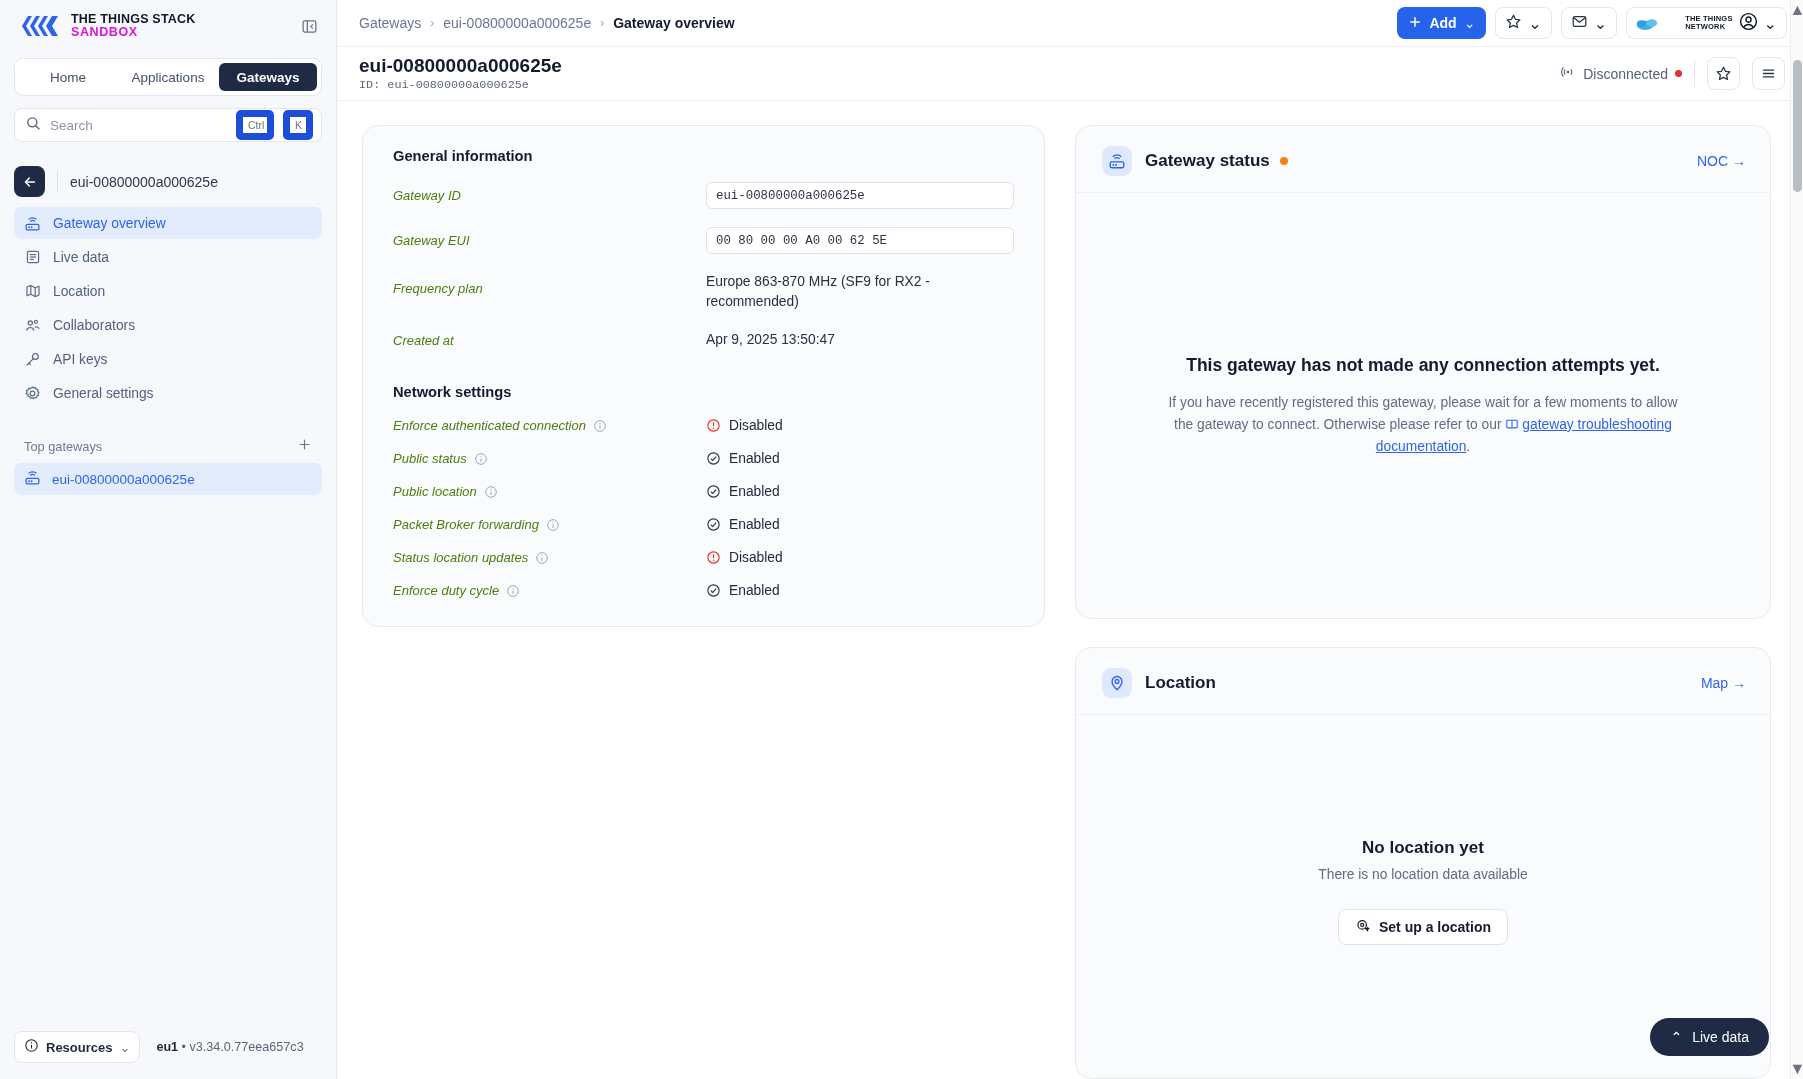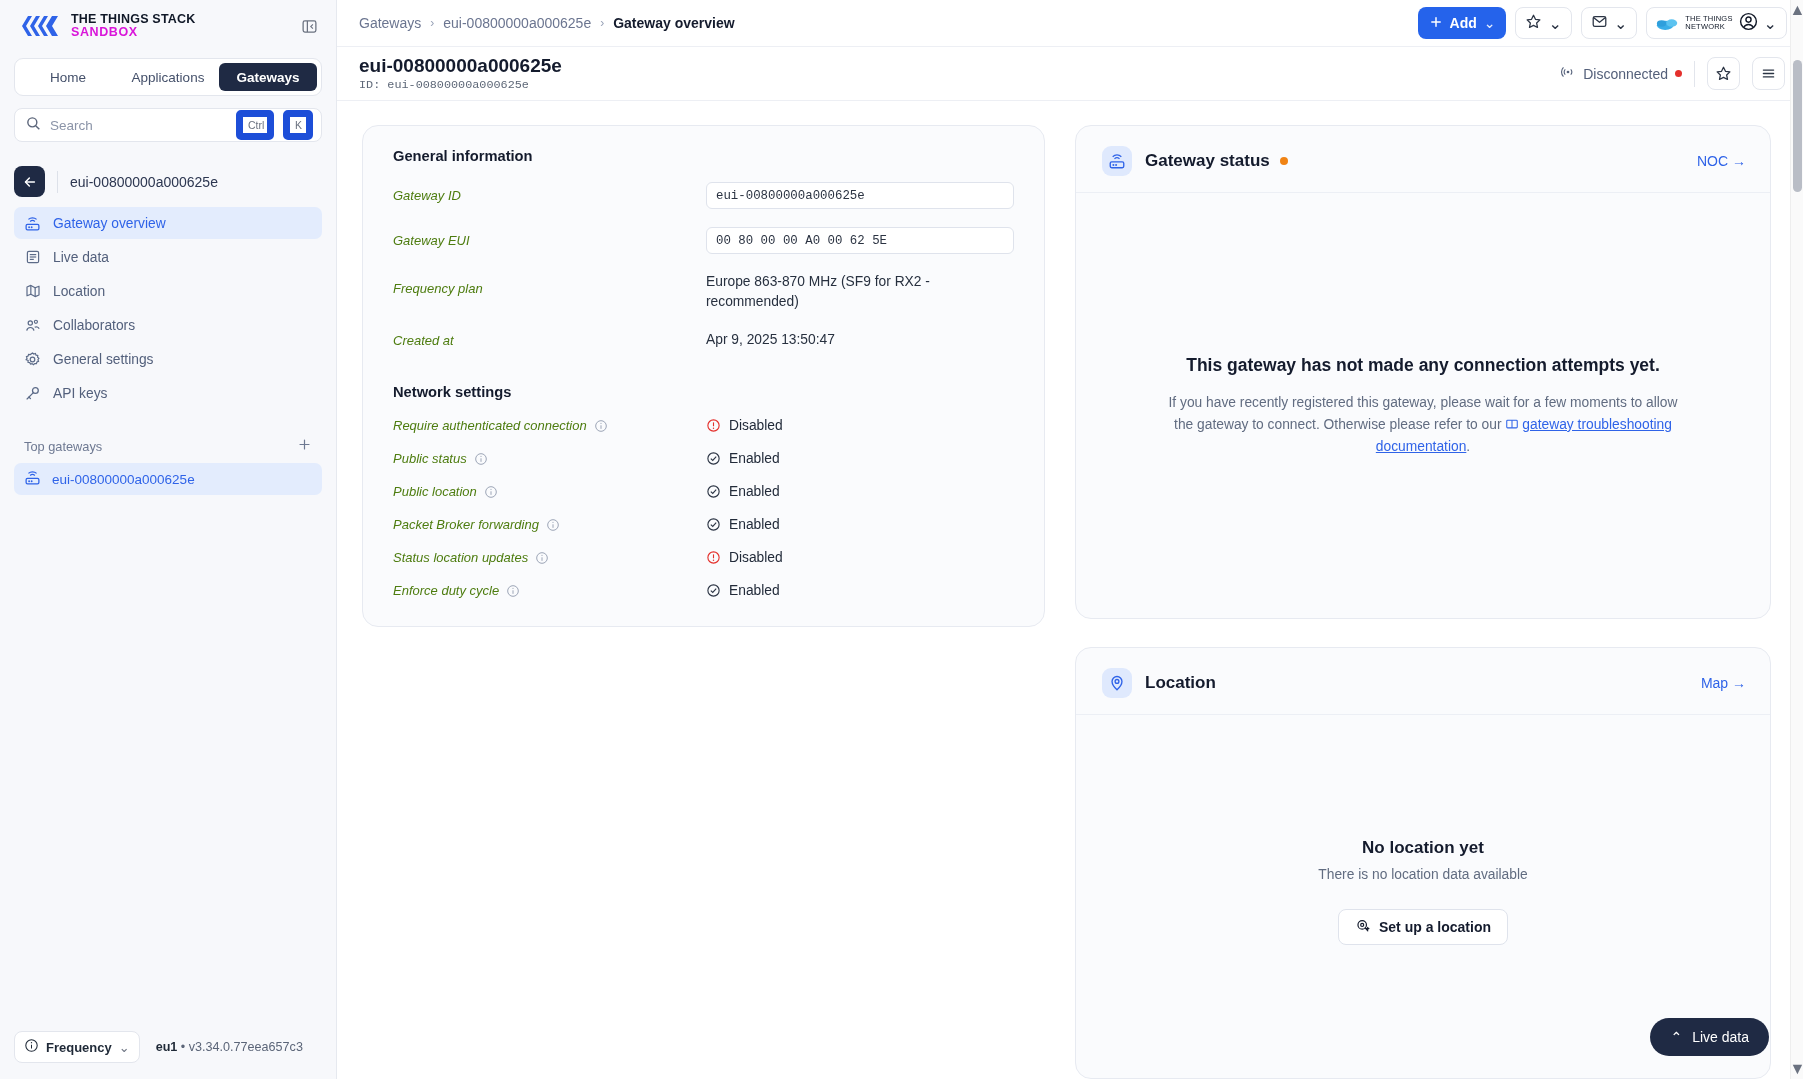--- a/index.html
+++ b/index.html
@@ -129,21 +129,21 @@
     background: #2563eb; color: #fff; border-radius: 8px; padding: 0 11px;
     font-size: 14px; font-weight: bold; cursor: pointer;
   }
   .btn-add .chev { opacity: .9; font-weight: normal; }
   .icon-btn {
     display: flex; align-items: center; gap: 6px; height: 32px;
     border: 1px solid #e3e6ed; border-radius: 8px; padding: 0 9px;
     background: #fff; cursor: pointer; color: #2b3444;
   }
   .ttn-badge { display: flex; align-items: center; gap: 5px; }
-  .ttn-txt { font-size: 7.5px; font-weight: normal; line-height: 1.12; letter-spacing: .2px; color: #101827; }
+  .ttn-txt { font-size: 7.5px; font-weight: bold; line-height: 1.12; letter-spacing: .2px; color: #101827; margin-left: 20px; }
 
   .pagehead {
     height: 54px; display: flex; align-items: center;
     padding: 0 18px 0 22px; border-bottom: 1px solid #edeff4; gap: 10px;
   }
   .ph-title { font-size: 19px; font-weight: bold; color: #141b2d; line-height: 1.15; }
   .ph-sub {
     font-size: 11.8px; color: #5e6878;
     font-family: "Liberation Mono", monospace; margin-top: 2px;
   }
@@ -350,36 +350,36 @@
             <circle cx="7.4" cy="7" r="2.5"></circle>
               <path d="M3.2 16 a4.3 4.3 0 0 1 8.5 0"></path>
             <circle cx="14" cy="5.6" r="1.8"></circle>
               <path d="M12.6 12.2 a3.6 3.6 0 0 1 5.2 1.6"></path>
           </svg>
         </span>
         <span>Collaborators</span>
       </div>
       <div class="nav-item">
         <span class="ico">
-          <svg width="17" height="17" viewBox="0 0 20 20" fill="none" stroke="currentColor" stroke-width="1.4">
-            <circle cx="10" cy="10" r="2.7"></circle>
-            <path d="M10 2.3 l1.5 1.3 1.9-.6 .8 1.9 2 .4-.2 2 1.5 1.3-1.1 1.7 .7 1.9-1.9 .8-.6 1.9-2-.2-1.5 1.4-1.6-1.3-1.9 .6-.9-1.8-2-.4 .2-2L2.5 10.3l1.1-1.7-.7-1.9 1.9-.8 .6-1.9 2 .2z"></path>
-          </svg>
-        </span>
-        <span>General settings</span>
-      </div>
-      <div class="nav-item">
-        <span class="ico">
           <svg width="17" height="17" viewBox="0 0 20 20" fill="none" stroke="currentColor" stroke-width="1.5" stroke-linecap="round">
             <circle cx="13.4" cy="6.5" r="3.4"></circle>
               <line x1="11" y1="9" x2="3.6" y2="16.4"></line>
             <line x1="5.8" y1="14.2" x2="7.6" y2="16"></line>
           </svg>
         </span>
         <span>API keys</span>
+      </div>
+      <div class="nav-item">
+        <span class="ico">
+          <svg width="17" height="17" viewBox="0 0 20 20" fill="none" stroke="currentColor" stroke-width="1.4">
+            <circle cx="10" cy="10" r="2.7"></circle>
+            <path d="M10 2.3 l1.5 1.3 1.9-.6 .8 1.9 2 .4-.2 2 1.5 1.3-1.1 1.7 .7 1.9-1.9 .8-.6 1.9-2-.2-1.5 1.4-1.6-1.3-1.9 .6-.9-1.8-2-.4 .2-2L2.5 10.3l1.1-1.7-.7-1.9 1.9-.8 .6-1.9 2 .2z"></path>
+          </svg>
+        </span>
+        <span>General settings</span>
       </div>
     </nav>
 
     <div class="section-head">
       <span class="lbl">Top gateways</span>
       <span class="plus">
         <svg width="15" height="15" viewBox="0 0 20 20" fill="none" stroke="currentColor" stroke-width="1.6" stroke-linecap="round">
           <line x1="10" y1="4" x2="10" y2="16"></line>
             <line x1="4" y1="10" x2="16" y2="10"></line>
         </svg>
@@ -401,21 +401,21 @@
 
     <div class="sb-bottom">
       <div class="res-btn">
         <span>
           <svg width="15" height="15" viewBox="0 0 20 20" fill="none" stroke="#1f2937" stroke-width="1.4">
             <circle cx="10" cy="10" r="7.6"></circle>
               <line x1="10" y1="9" x2="10" y2="14"></line>
             <circle cx="10" cy="6.2" r=".9" fill="#1f2937" stroke="none"></circle>
           </svg>
         </span>
-        <span>Frequency</span>
+        <span>Resources</span>
         <span class="chev">⌄</span>
       </div>
       <div class="ver">
         <b>eu1</b>
         <span>•</span>
         <span>v3.34.0.77eea657c3</span>
       </div>
     </div>
   </aside>
 
@@ -542,21 +542,21 @@
 
           <div class="kv">
             <div class="k">Created at</div>
             <div class="v">Apr 9, 2025 13:50:47</div>
           </div>
 
           <div class="sec-title">Network settings</div>
 
           <div class="kv">
             <div class="k k-info">
-              <span>Require authenticated connection</span>
+              <span>Enforce authenticated connection</span>
               <span class="info-ico">
                 <svg width="14" height="14" viewBox="0 0 20 20" fill="none" stroke="currentColor" stroke-width="1.4">
                   <circle cx="10" cy="10" r="7.6"></circle>
                     <line x1="10" y1="9" x2="10" y2="14"></line>
                   <circle cx="10" cy="6.2" r=".85" fill="currentColor" stroke="none"></circle>
                 </svg>
               </span>
             </div>
             <div class="val-state bad">
               <span class="st-ico-bad">

